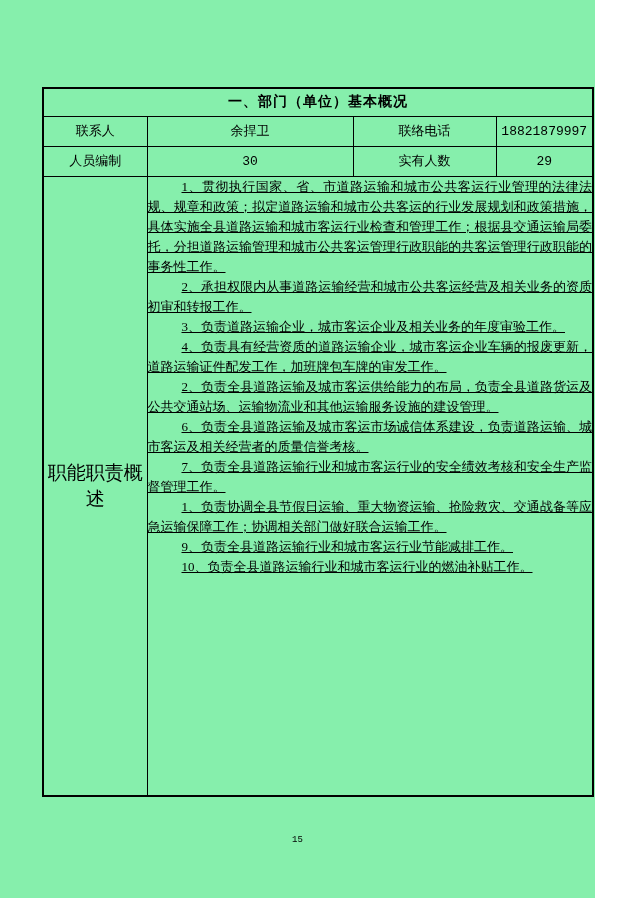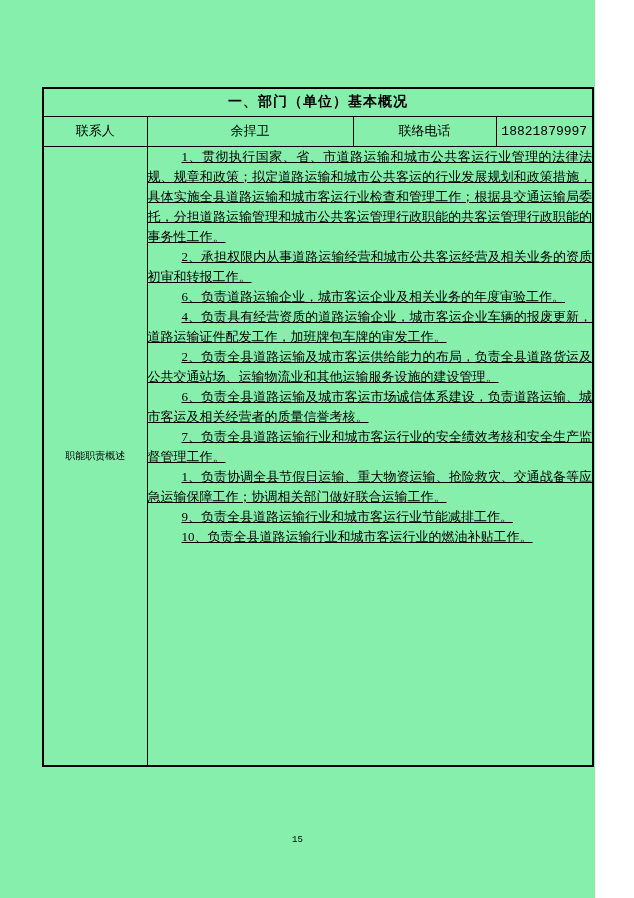--- a/index.html
+++ b/index.html
@@ -40,21 +40,21 @@
   td.info-cell {
     height: 30px;
     text-align: center;
     vertical-align: middle;
     font-size: 13px;
     font-family: Liberation Mono, monospace;
   }
   td.duties-label-cell {
     text-align: center;
     vertical-align: middle;
-    font-size: 10px;
+    font-size: 19px;
   }
   td.duties-content-cell {
     vertical-align: top;
     height: 620px;
     padding: 0 3px 0 4px;
   }
   td.duties-content-cell p {
     margin: 0;
     font-size: 13px;
     line-height: 20px;
@@ -87,25 +87,31 @@
       <tr>
         <td class="title-cell" colspan="4">一、部门（单位）基本概况</td>
       </tr>
       <tr>
         <td class="info-cell">联系人</td>
         <td class="info-cell">余捍卫</td>
         <td class="info-cell">联络电话</td>
         <td class="info-cell">18821879997</td>
       </tr>
       <tr>
+        <td class="info-cell">人员编制</td>
+        <td class="info-cell">30</td>
+        <td class="info-cell">实有人数</td>
+        <td class="info-cell">29</td>
+      </tr>
+      <tr>
         <td class="duties-label-cell">职能职责概述</td>
         <td class="duties-content-cell" colspan="3">
           <p>1、贯彻执行国家、省、市道路运输和城市公共客运行业管理的法律法规、规章和政策；拟定道路运输和城市公共客运的行业发展规划和政策措施，具体实施全县道路运输和城市客运行业检查和管理工作；根据县交通运输局委托，分担道路运输管理和城市公共客运管理行政职能的共客运管理行政职能的事务性工作。</p>
           <p>2、承担权限内从事道路运输经营和城市公共客运经营及相关业务的资质初审和转报工作。</p>
-          <p>6、负责道路运输企业，城市客运企业及相关业务的年度审验工作。</p>
+          <p>3、负责道路运输企业，城市客运企业及相关业务的年度审验工作。</p>
           <p>4、负责具有经营资质的道路运输企业，城市客运企业车辆的报废更新，道路运输证件配发工作，加班牌包车牌的审发工作。</p>
           <p>2、负责全县道路运输及城市客运供给能力的布局，负责全县道路货运及公共交通站场、运输物流业和其他运输服务设施的建设管理。</p>
           <p>6、负责全县道路运输及城市客运市场诚信体系建设，负责道路运输、城市客运及相关经营者的质量信誉考核。</p>
           <p>7、负责全县道路运输行业和城市客运行业的安全绩效考核和安全生产监督管理工作。</p>
           <p>1、负责协调全县节假日运输、重大物资运输、抢险救灾、交通战备等应急运输保障工作；协调相关部门做好联合运输工作。</p>
           <p>9、负责全县道路运输行业和城市客运行业节能减排工作。</p>
           <p>10、负责全县道路运输行业和城市客运行业的燃油补贴工作。</p>
         </td>
       </tr>
     </tbody>

